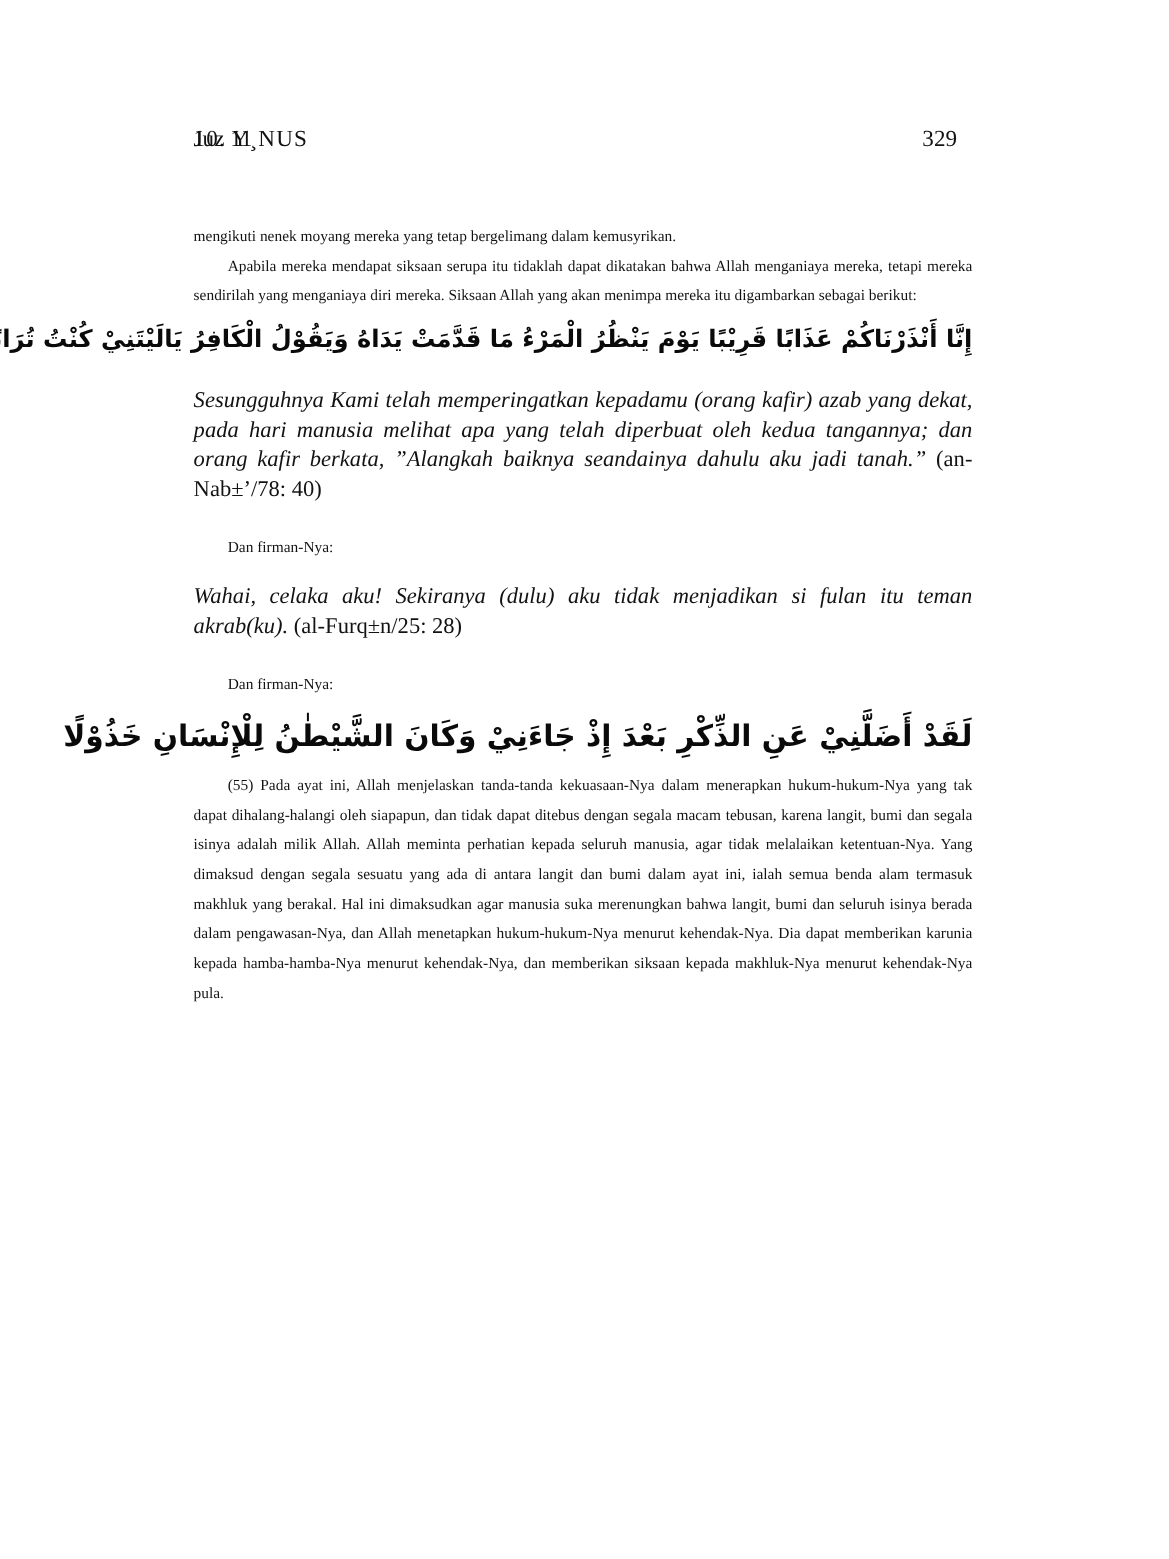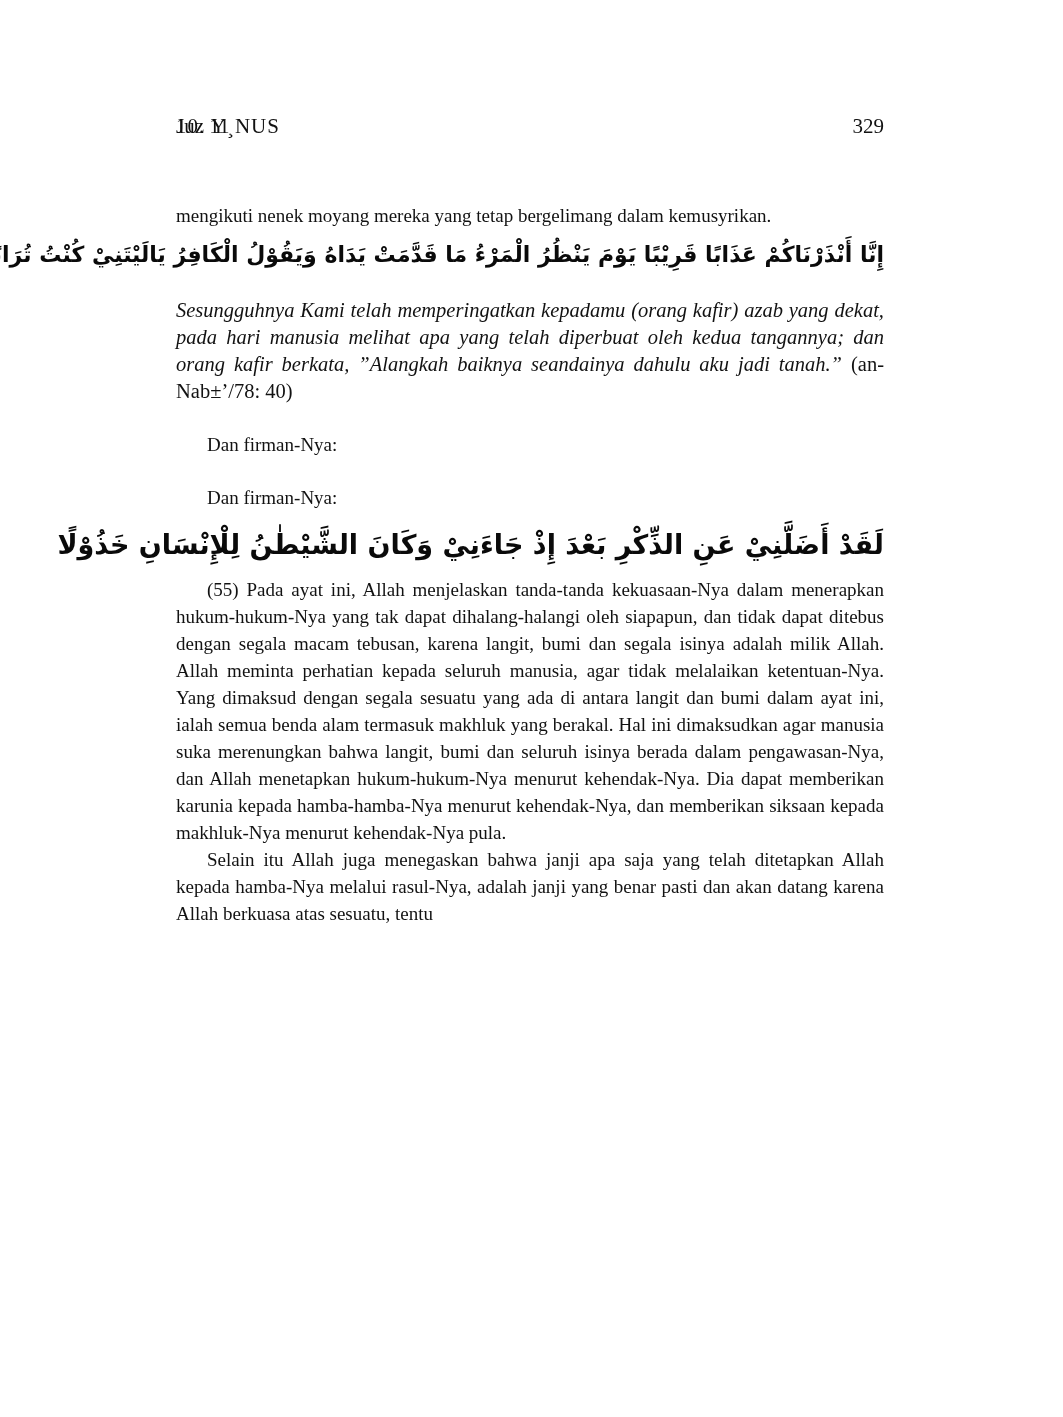--- a/index.html
+++ b/index.html
@@ -15,24 +15,24 @@
     padding: 114px 179px 0 176px;
   }
   .page-header {
     position: relative;
     height: 28px;
     font-size: 21px;
     margin-bottom: 60px;
   }
   .page-header .hdr-left  { position: absolute; left: 0; top: 0; }
   .page-header .hdr-center{ display: block; text-align: left; letter-spacing: 1px; }
-  .page-header .hdr-right { position: absolute; right: 0; top: 0; }
+  .page-header .hdr-right { position: absolute; right: 14px; top: 0; }
 
   .body-text {
-    font-size: 19px;
+    font-size: 14px;
     line-height: 27px;
     text-align: justify;
   }
   .indent { text-indent: 31px; }
 
   .arabic {
     direction: rtl;
     unicode-bidi: bidi-override;
     font-family: "DejaVu Sans", sans-serif;
     font-weight: bold;
@@ -65,33 +65,34 @@
   <header class="page-header">
     <span class="hdr-left">Juz 11</span>
     <span class="hdr-center">10. Y¸NUS</span>
     <span class="hdr-right">329</span>
   </header>
 
   <main>
 
     <p class="body-text">mengikuti nenek moyang mereka yang tetap bergelimang dalam kemusyrikan.</p>
 
+    <p class="body-text indent">Apabila mereka mendapat siksaan serupa itu tidaklah dapat dikatakan bahwa Allah menganiaya mereka, tetapi mereka sendirilah yang menganiaya diri mereka. Siksaan Allah yang akan menimpa mereka itu digambarkan sebagai berikut:</p>
 
     <div class="arabic v1">إِنَّا أَنْذَرْنَاكُمْ عَذَابًا قَرِيْبًا يَوْمَ يَنْظُرُ الْمَرْءُ مَا قَدَّمَتْ يَدَاهُ وَيَقُوْلُ الْكَافِرُ يَالَيْتَنِيْ كُنْتُ تُرَابًا</div>
 
     <p class="trans"><span>Sesungguhnya Kami telah memperingatkan kepadamu (orang kafir) azab yang dekat, pada hari manusia melihat apa yang telah diperbuat oleh kedua tangannya; dan orang kafir berkata, ”Alangkah baiknya seandainya dahulu aku jadi tanah.”</span> <span class="ref">(an-Nab±’/78: 40)</span></p>
 
     <p class="body-text indent leadin">Dan firman-Nya:</p>
 
 
+    <p class="trans"><span>Wahai, celaka aku! Sekiranya (dulu) aku tidak menjadikan si fulan itu teman akrab(ku).</span> <span class="ref">(al-Furq±n/25: 28)</span></p>
 
     <p class="body-text indent leadin">Dan firman-Nya:</p>
 
     <div class="arabic v3">لَقَدْ أَضَلَّنِيْ عَنِ الذِّكْرِ بَعْدَ إِذْ جَاءَنِيْ وَكَانَ الشَّيْطٰنُ لِلْإِنْسَانِ خَذُوْلًا</div>
 
 
     <p class="body-text indent gap-top">(55) Pada ayat ini, Allah menjelaskan tanda-tanda kekuasaan-Nya dalam menerapkan hukum-hukum-Nya yang tak dapat dihalang-halangi oleh siapapun, dan tidak dapat ditebus dengan segala macam tebusan, karena langit, bumi dan segala isinya adalah milik Allah. Allah meminta perhatian kepada seluruh manusia, agar tidak melalaikan ketentuan-Nya. Yang dimaksud dengan segala sesuatu yang ada di antara langit dan bumi dalam ayat ini, ialah semua benda alam termasuk makhluk yang berakal. Hal ini dimaksudkan agar manusia suka merenungkan bahwa langit, bumi dan seluruh isinya berada dalam pengawasan-Nya, dan Allah menetapkan hukum-hukum-Nya menurut kehendak-Nya. Dia dapat memberikan karunia kepada hamba-hamba-Nya menurut kehendak-Nya, dan memberikan siksaan kepada makhluk-Nya menurut kehendak-Nya pula.</p>
 
-    <p class="body-text indent">Selain itu Allah juga menegaskan bahwa janji apa saja yang telah ditetapkan Allah kepada hamba-Nya melalui rasul-Nya, adalah janji yang benar pasti dan akan datang karena Allah berkuasa atas sesuatu, tentu</p>
 
   </main>
 
 </div>
 
 </body></html>

